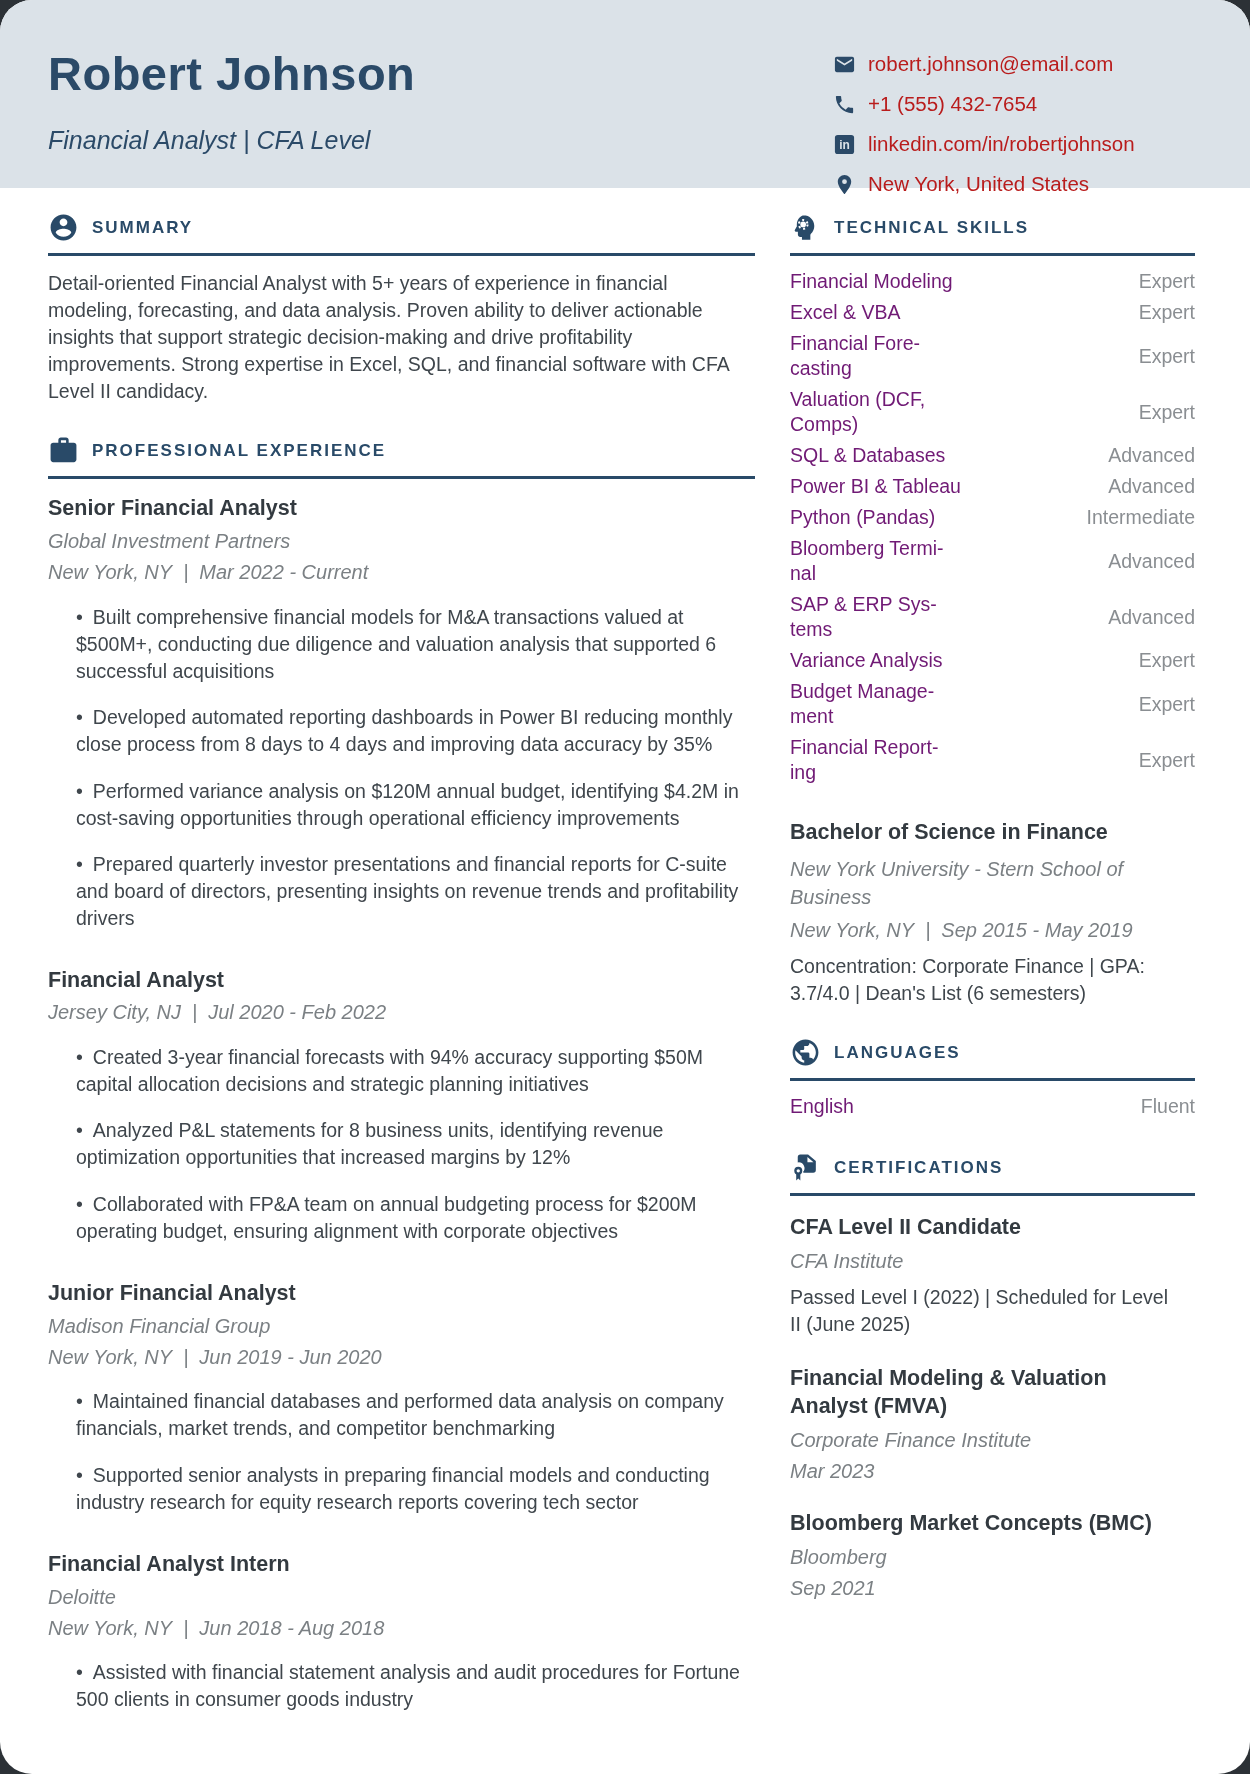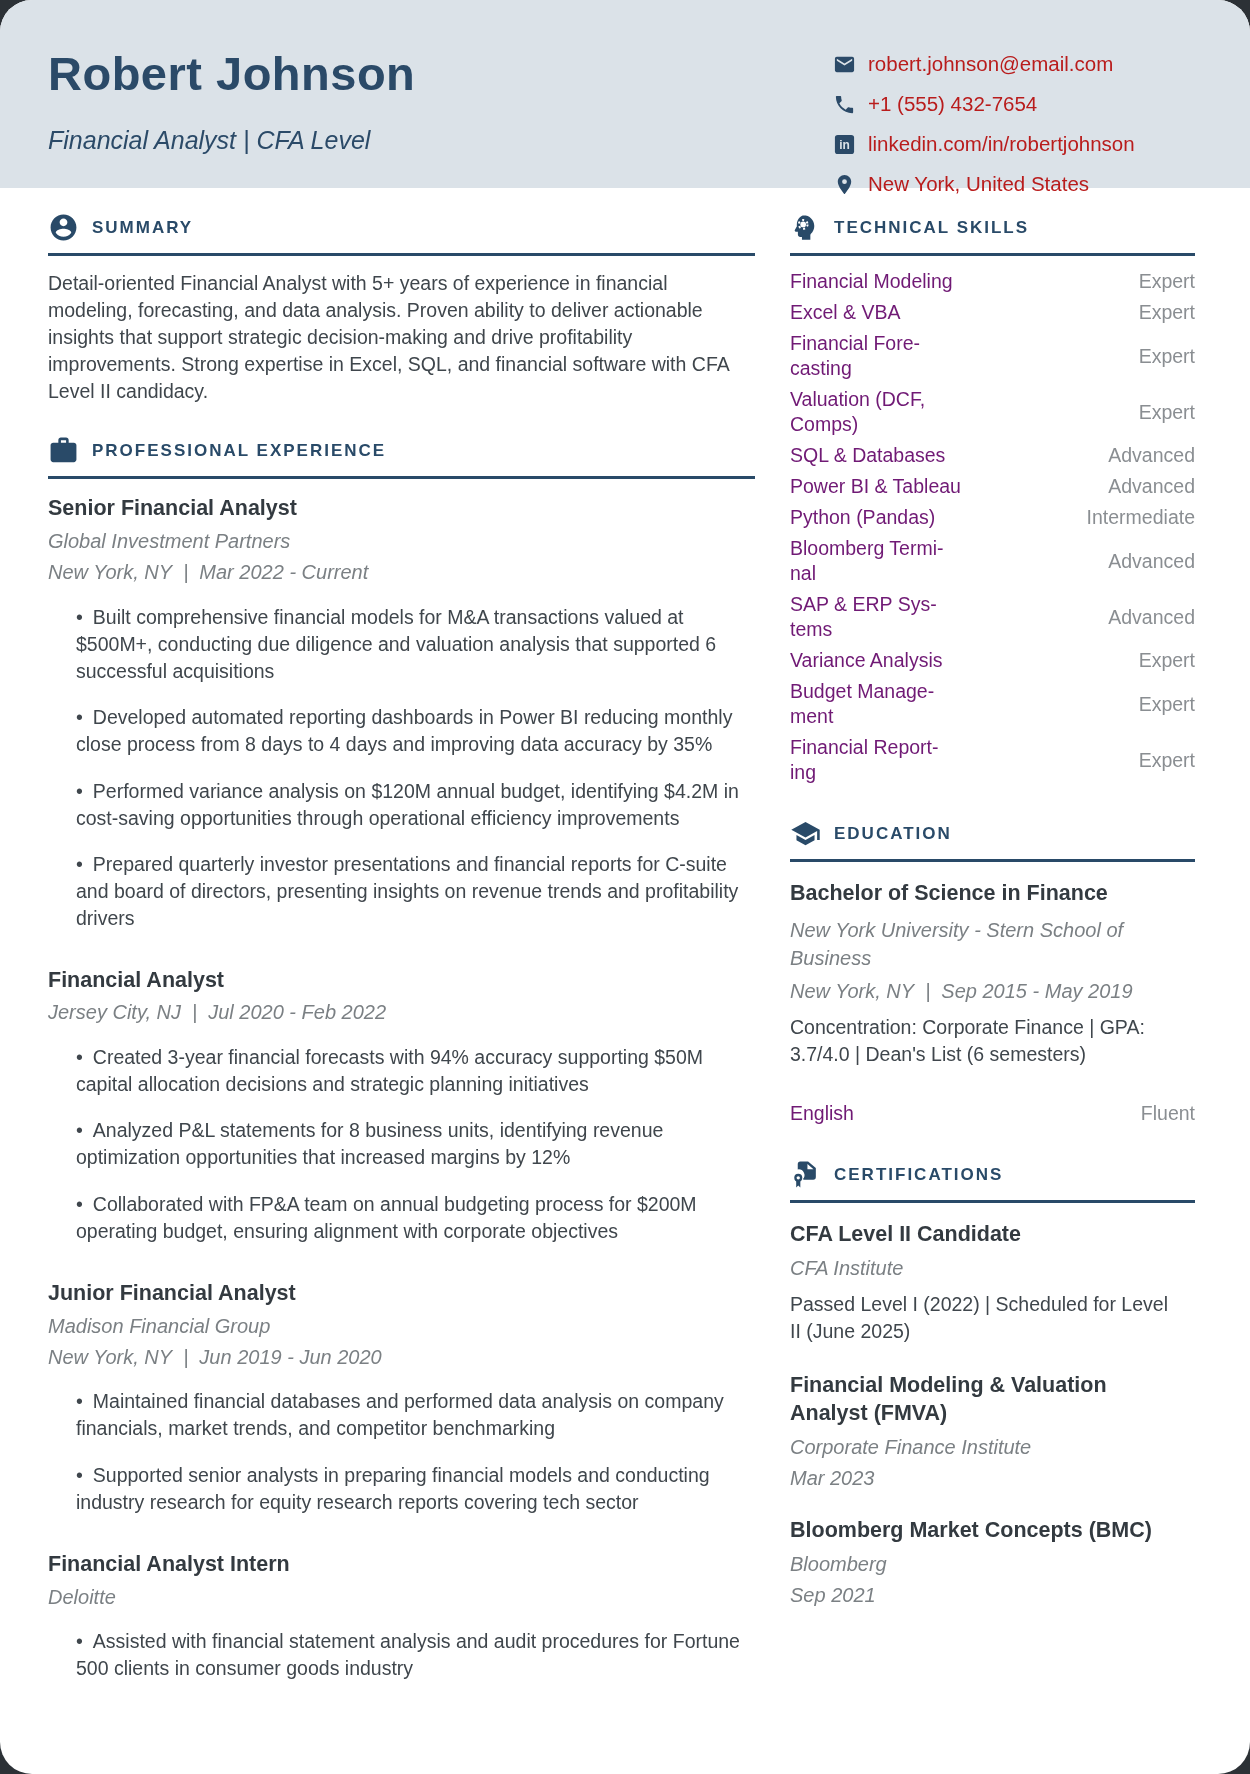--- a/index.html
+++ b/index.html
@@ -191,20 +191,21 @@
           <div class="it-gray meta"><span>New York, NY</span><span class="sep">|</span><span>Jun 2019 - Jun 2020</span></div>
           <div class="bullets">
             <p class="body-text bullet"><span class="dot">•</span><span>Maintained financial databases and performed data analysis on company financials, market trends, and competitor benchmarking</span></p>
             <p class="body-text bullet"><span class="dot">•</span><span>Supported senior analysts in preparing financial models and conducting industry research for equity research reports covering tech sector</span></p>
           </div>
         </div>
 
         <div class="job">
           <div class="job-title">Financial Analyst Intern</div>
           <div class="it-gray job-company">Deloitte</div>
+          <div class="it-gray meta"><span>New York, NY</span><span class="sep">|</span><span>Jun 2018 - Aug 2018</span></div>
           <div class="bullets">
             <p class="body-text bullet"><span class="dot">•</span><span>Assisted with financial statement analysis and audit procedures for Fortune 500 clients in consumer goods industry</span></p>
 
           </div>
         </div>
       </div>
     </div>
 
     <div class="col-right">
 
@@ -274,37 +275,37 @@
             </div>
           <div class="kv-row">
               <span class="kv-name">Financial Report-
 ing</span>
               <span class="kv-level">Expert</span>
             </div>
         </div>
       </div>
 
       <div class="section">
-        <div class="section-head">
-          <span class="hicon">
-            <svg viewBox="0 0 24 24">
-                <path d="M5 13.18v4L12 21l7-3.82v-4L12 17l-7-3.82zM12 3 1 9l11 6 9-4.91V17h2V9L12 3z"></path>
-              </svg>
-          </span>
-          <span class="htxt">EDUCATION</span>
-        </div>
         <div class="block-title edu-degree">Bachelor of Science in Finance</div>
         <div class="it-gray school">New York University - Stern School of
 Business</div>
         <div class="it-gray meta"><span>New York, NY</span><span class="sep">|</span><span>Sep 2015 - May 2019</span></div>
         <div class="body-text detail">Concentration: Corporate Finance | GPA:
 3.7/4.0 | Dean's List (6 semesters)</div>
       </div>
 
       <div class="section">
+        <div class="section-head">
+          <span class="hicon">
+            <svg viewBox="0 0 24 24">
+                <path d="M12 2C6.48 2 2 6.48 2 12s4.48 10 10 10 10-4.48 10-10S17.52 2 12 2zm-1 17.93c-3.95-.49-7-3.85-7-7.93 0-.62.08-1.21.21-1.79L9 15v1c0 1.1.9 2 2 2v1.93zm6.9-2.54c-.26-.81-1-1.39-1.9-1.39h-1v-3c0-.55-.45-1-1-1H8v-2h2c.55 0 1-.45 1-1V7h2c1.1 0 2-.9 2-2v-.41c2.93 1.19 5 4.06 5 7.41 0 2.08-.8 3.97-2.1 5.39z"></path>
+              </svg>
+          </span>
+          <span class="htxt">LANGUAGES</span>
+        </div>
         <div class="kv-list">
           <div class="kv-row">
               <span class="kv-name">English</span>
               <span class="kv-level">Fluent</span>
             </div>
         </div>
       </div>
 
       <div class="section">
         <div class="section-head">

